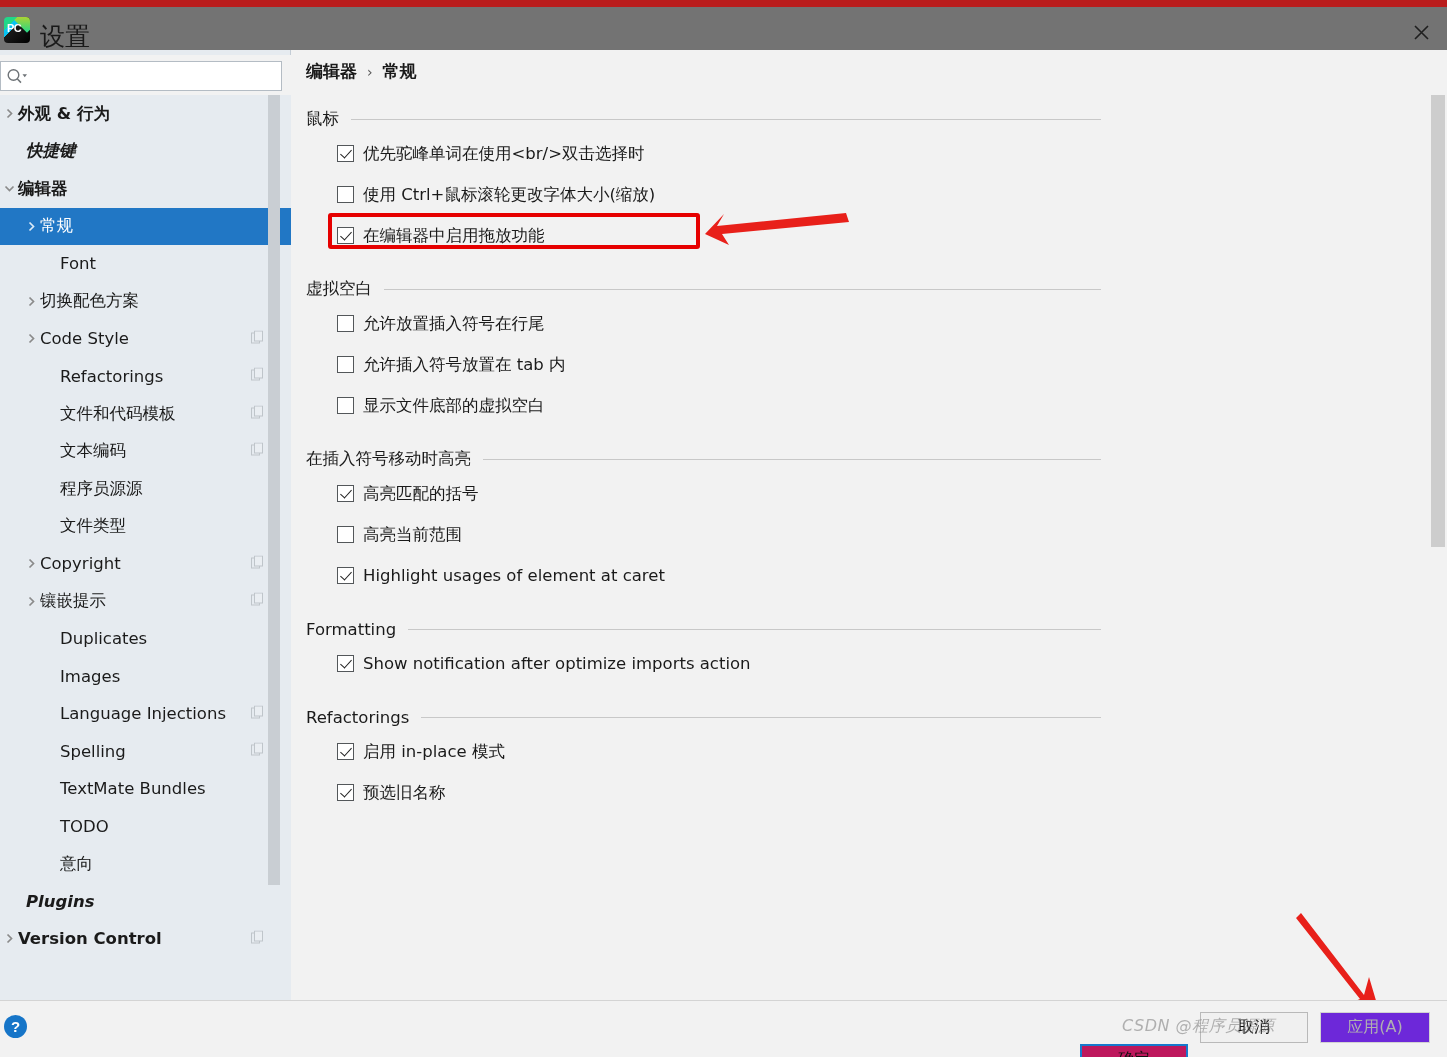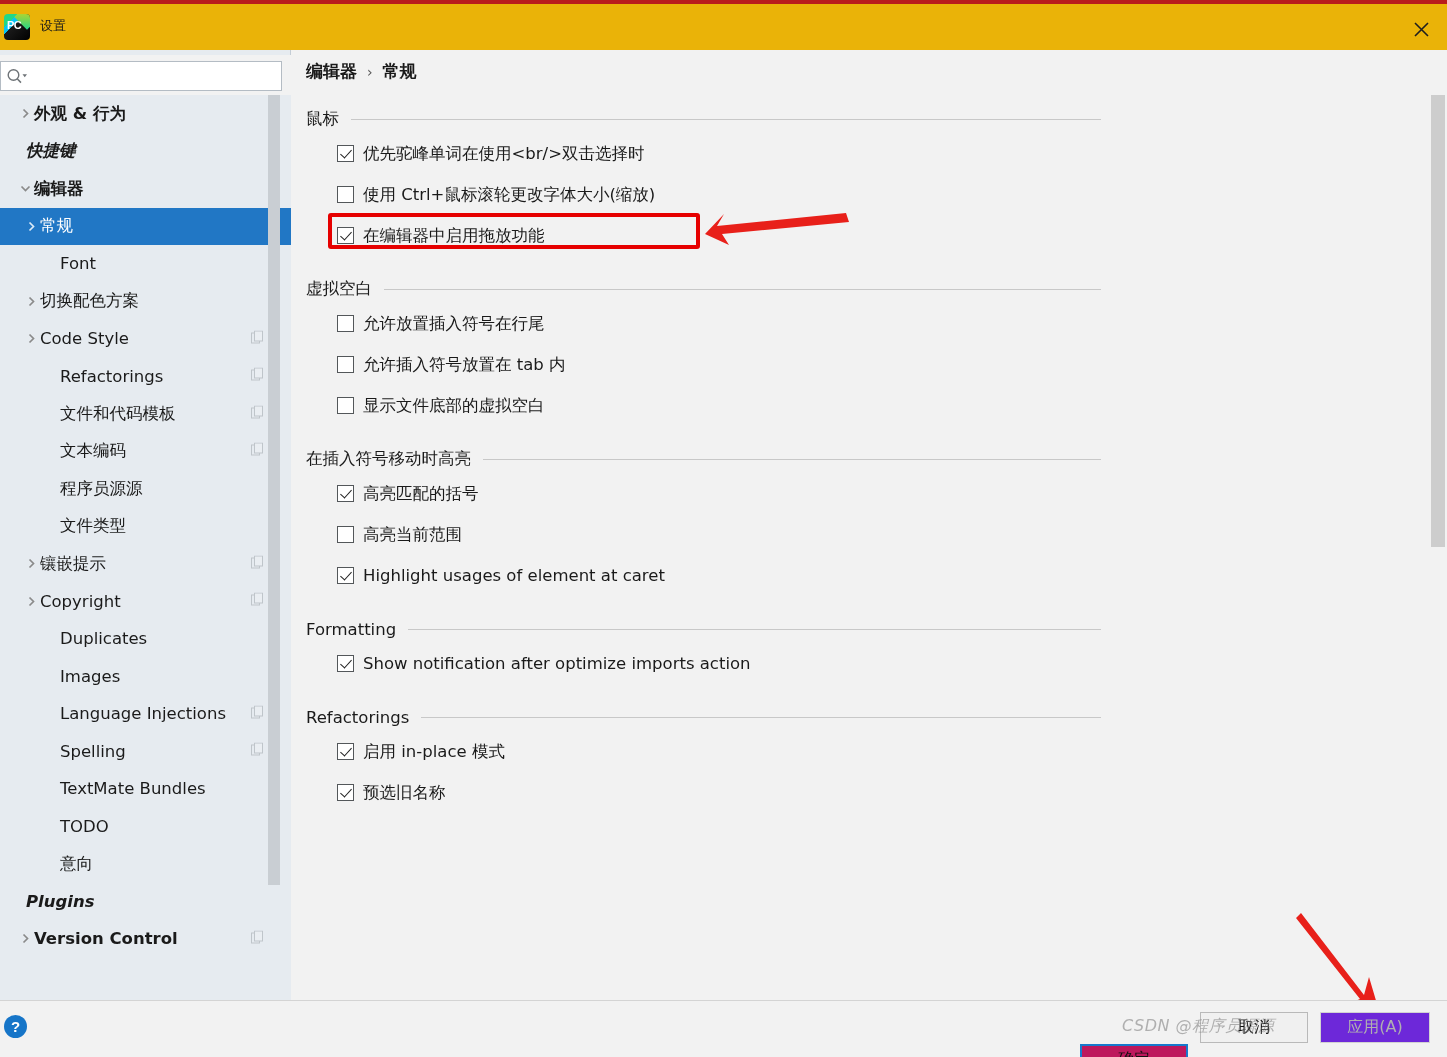--- a/index.html
+++ b/index.html
@@ -23,22 +23,22 @@
     height: 1057px;
     background: #f2f2f2;
   }
 
   
   .titlebar {
     position: absolute;
     left: 0; top: 0;
     width: 1447px;
     height: 50px;
-    background: #eab308;
-    border-top: 4px solid #b91c1c;
+    background: #737373;
+    border-top: 7px solid #b91c1c;
     box-sizing: border-box;
   }
   .app-icon {
     position: absolute;
     left: 4px; top: 10px;
     width: 26px; height: 26px;
     border-radius: 4px;
     background:
       linear-gradient(135deg, #21d789 0%, #21d789 25%, #07c3f2 25%, #07c3f2 40%, #1a1a1a 40%, #000 100%);
     overflow: hidden;
@@ -55,21 +55,21 @@
   .app-icon .corner {
     position: absolute;
     right: -6px; top: -6px;
     width: 18px; height: 18px;
     background: linear-gradient(135deg, #ffd200, #21d789);
     transform: rotate(45deg);
   }
   .window-title {
     position: absolute;
     left: 40px; top: 13px;
-    font-size: 13px;
+    font-size: 25px;
     color: #1a1a1a;
     font-family: "DejaVu Sans", "Liberation Sans", sans-serif;
   }
   .close-btn {
     position: absolute;
     right: 0px; top: 3px;
     width: 52px; height: 45px;
     display: flex;
     align-items: center;
     justify-content: center;
@@ -159,21 +159,21 @@
   .tree-row.selected .arrow { color: #dbeaf7; }
   .tree-row .label { white-space: nowrap; }
   .tree-row.bold .label { font-weight: bold; }
   .tree-row .copy-icon {
     position: absolute;
     right: 26px;
     top: 50%;
     transform: translateY(-50%);
     opacity: .5;
   }
-  .lvl0 { padding-left: 16px; }
+  .lvl0 { padding-left: 0px; }
   .lvl0 .arrow { margin-left: 0px; }
   .lvl0.noarrow { padding-left: 26px; font-style: italic; }
   .lvl1 { padding-left: 22px; }
   .lvl1.noarrow { padding-left: 60px; }
 
   .sidebar-scrollbar {
     position: absolute;
     left: 268px; top: 45px;
     width: 12px;
     height: 880px;
@@ -480,33 +480,33 @@
         </div>
         <div class="tree-row lvl1 noarrow">
           <span class="label">文件类型</span>
         </div>
         <div class="tree-row lvl1">
           <span class="arrow">
             <svg width="11" height="11" viewBox="0 0 11 11">
               <path d="M3.5 1.5 L7.5 5.5 L3.5 9.5" fill="none" stroke="currentColor" stroke-width="1.7"></path>
             </svg>
           </span>
+          <span class="label">Copyright</span>
+          <span class="copy-icon"><svg width="14" height="14" viewBox="0 0 14 14">
+              <rect x="0.5" y="2.5" width="8" height="10" fill="none" stroke="#9aa0a6" stroke-width="1"></rect>
+              <rect x="3.5" y="0.5" width="8" height="10" fill="#eef1f4" stroke="#9aa0a6" stroke-width="1"></rect>
+            </svg></span>
+        </div>
+        <div class="tree-row lvl1">
+          <span class="arrow">
+            <svg width="11" height="11" viewBox="0 0 11 11">
+              <path d="M3.5 1.5 L7.5 5.5 L3.5 9.5" fill="none" stroke="currentColor" stroke-width="1.7"></path>
+            </svg>
+          </span>
           <span class="label">镶嵌提示</span>
-          <span class="copy-icon"><svg width="14" height="14" viewBox="0 0 14 14">
-              <rect x="0.5" y="2.5" width="8" height="10" fill="none" stroke="#9aa0a6" stroke-width="1"></rect>
-              <rect x="3.5" y="0.5" width="8" height="10" fill="#eef1f4" stroke="#9aa0a6" stroke-width="1"></rect>
-            </svg></span>
-        </div>
-        <div class="tree-row lvl1">
-          <span class="arrow">
-            <svg width="11" height="11" viewBox="0 0 11 11">
-              <path d="M3.5 1.5 L7.5 5.5 L3.5 9.5" fill="none" stroke="currentColor" stroke-width="1.7"></path>
-            </svg>
-          </span>
-          <span class="label">Copyright</span>
           <span class="copy-icon"><svg width="14" height="14" viewBox="0 0 14 14">
               <rect x="0.5" y="2.5" width="8" height="10" fill="none" stroke="#9aa0a6" stroke-width="1"></rect>
               <rect x="3.5" y="0.5" width="8" height="10" fill="#eef1f4" stroke="#9aa0a6" stroke-width="1"></rect>
             </svg></span>
         </div>
         <div class="tree-row lvl1 noarrow">
           <span class="label">Duplicates</span>
         </div>
         <div class="tree-row lvl1 noarrow">
           <span class="label">Images</span>

